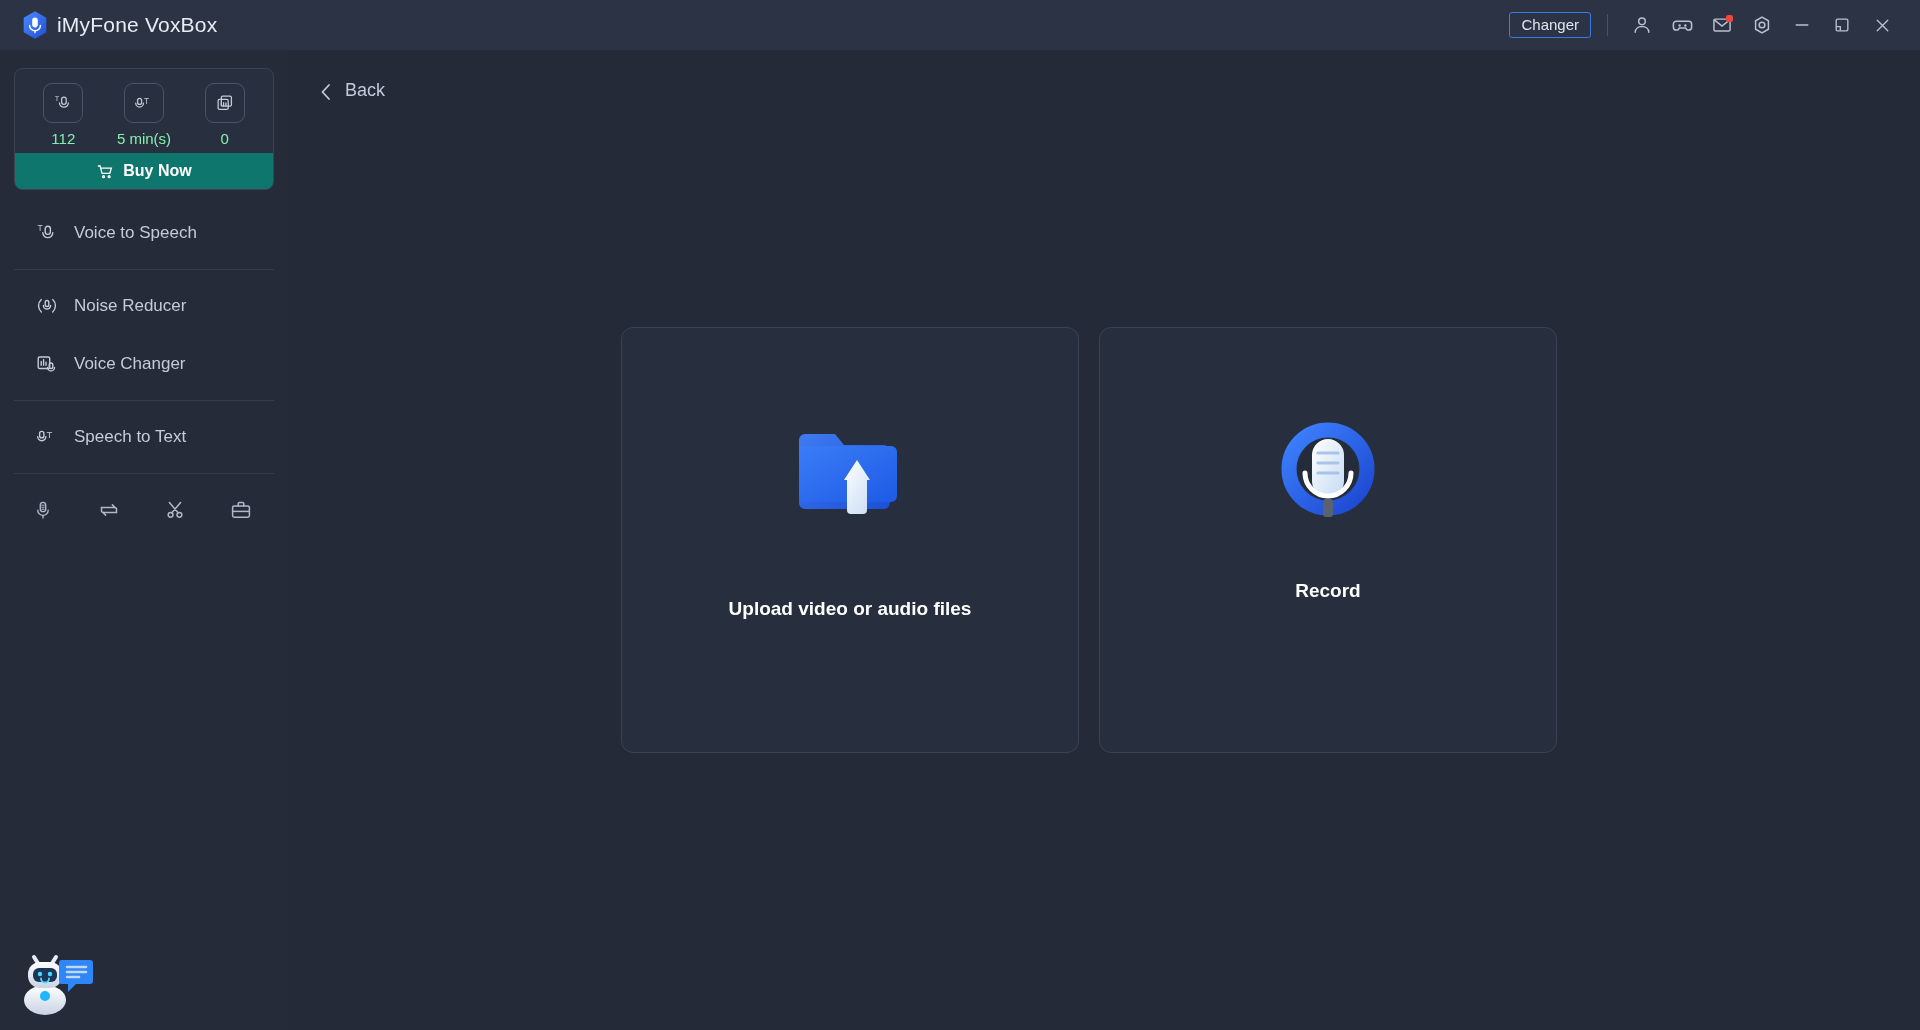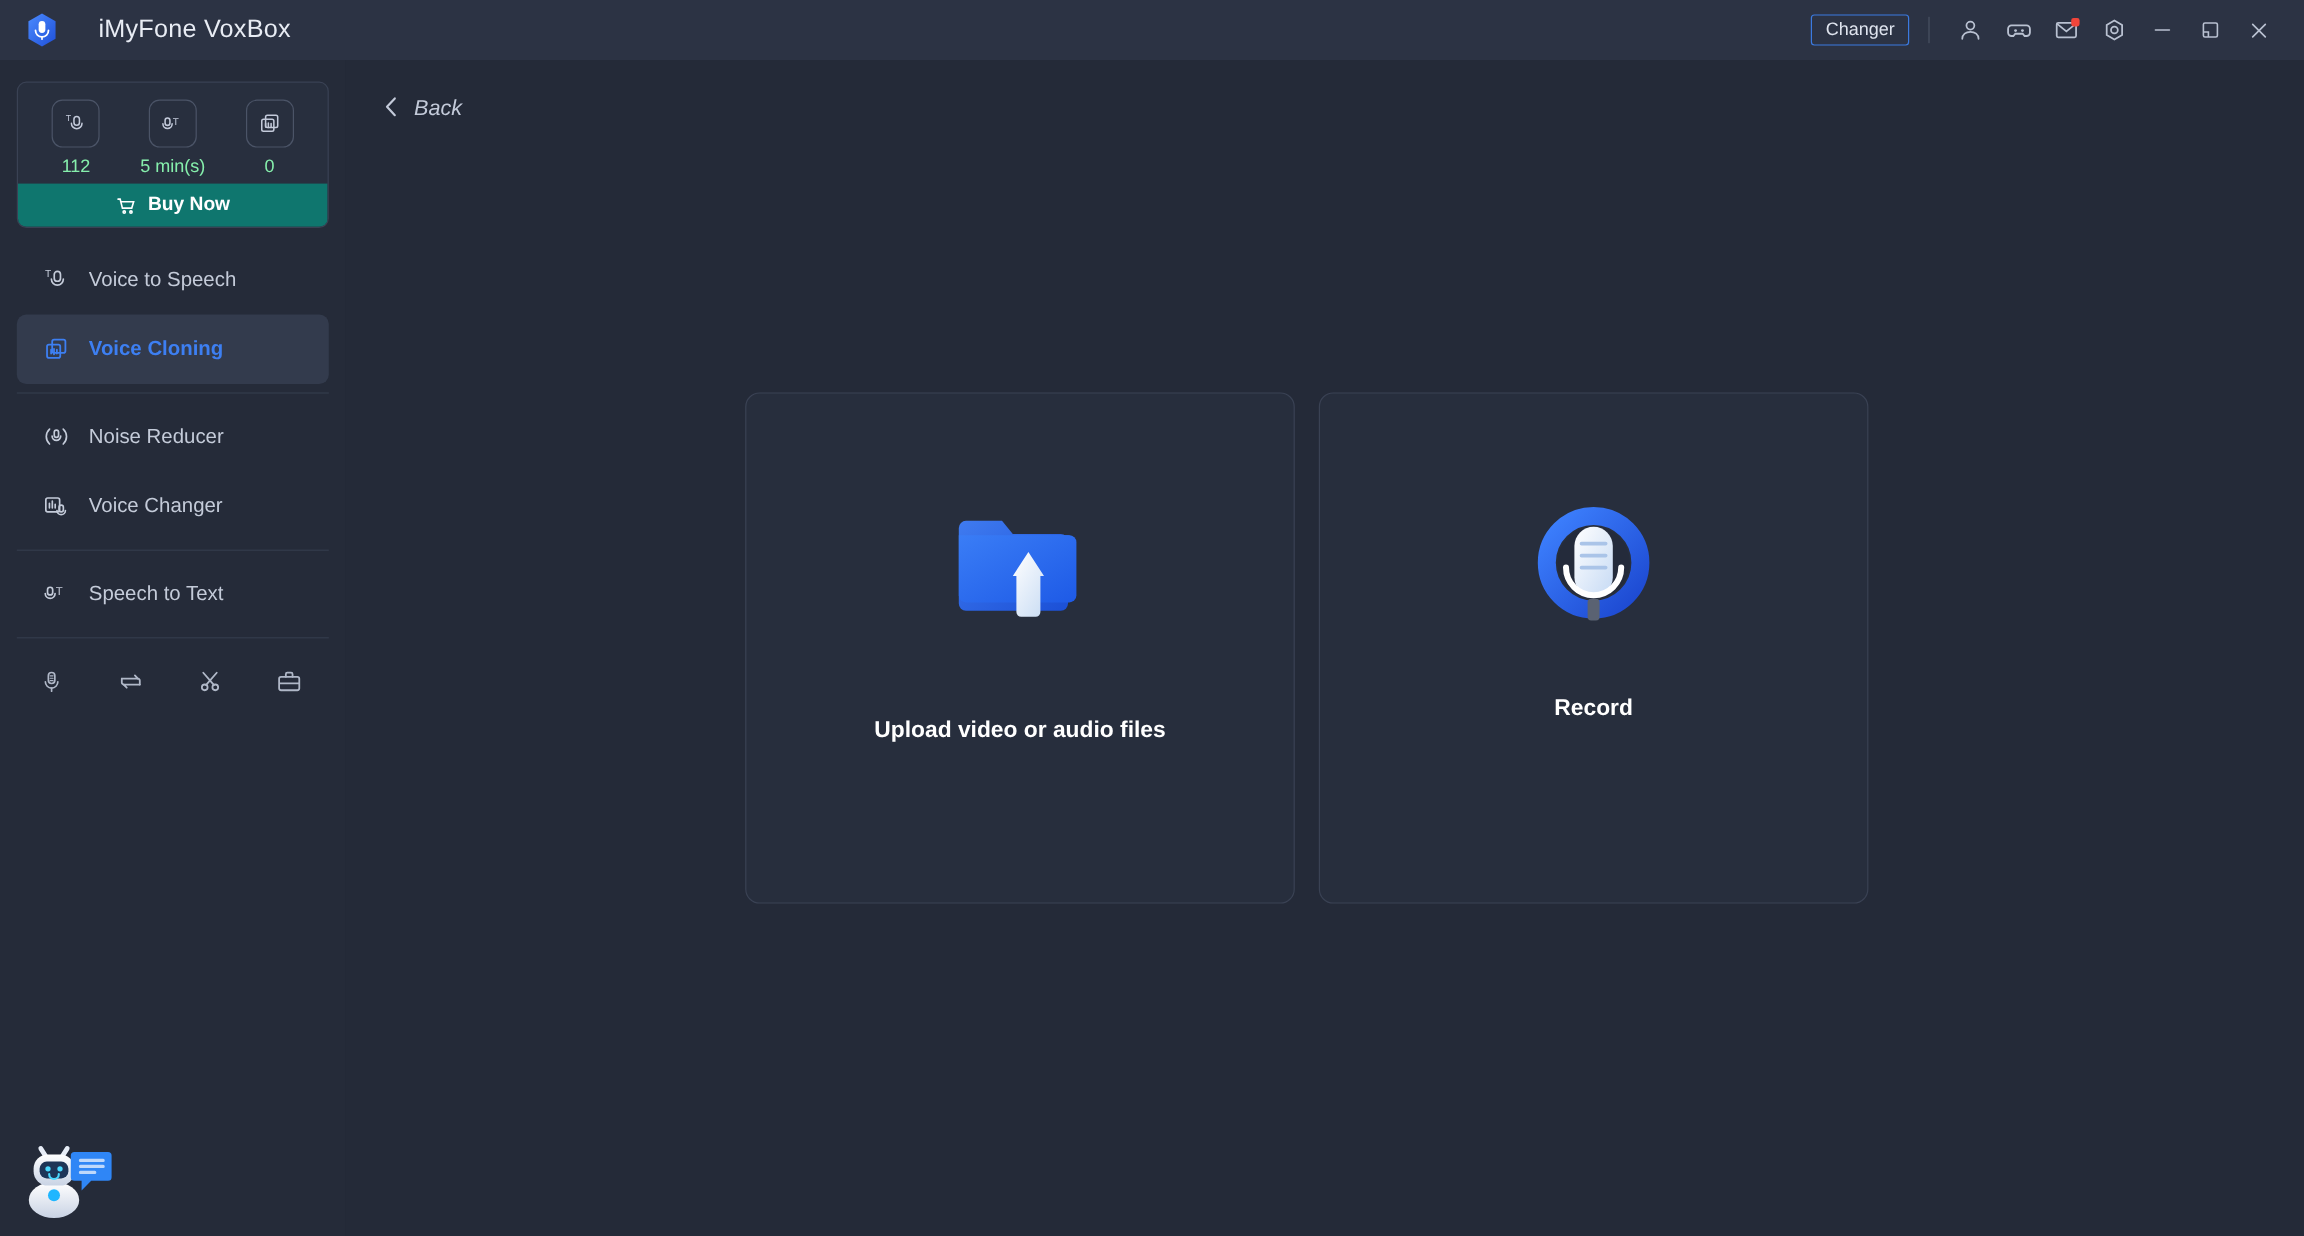--- a/index.html
+++ b/index.html
@@ -12,21 +12,21 @@
 
   
   .titlebar {
     position: absolute; top: 0; left: 0;
     width: 1920px; height: 50px;
     background: #2c3344;
     display: flex; align-items: center;
   }
   .logo-wrap { margin-left: 18px; width: 34px; height: 34px; display:flex; align-items:center; justify-content:center; }
   .app-title {
-    margin-left: 30px;
+    margin-left: 5px;
     color: #e8ecf4;
     font-size: 21px;
     letter-spacing: .2px;
   }
   .tb-right {
     margin-left: auto;
     display: flex; align-items: center;
     margin-right: 18px;
     gap: 0px;
   }
@@ -135,26 +135,25 @@
     width: 78px; height: 78px;
   }
 
   
   .main {
     position: absolute; top: 50px; left: 288px;
     width: 1632px; height: 980px;
     background: #242a38;
   }
   .back-bar {
-    display: flex; align-items: flex-start;
+    display: flex; align-items: flex-end;
     padding: 30px 0 0 30px;
     color: #c3cad9;
     font-size: 18px;
     width: 110px;
-    font-style: italic;
   }
   .back-chev { margin-right: 11px; display: flex; align-items: center; }
 
   .cards {
     position: absolute;
     top: 277px; left: 333px;
     display: flex;
     gap: 20px;
   }
   .card {
@@ -307,30 +306,20 @@
       <span class="ni-icon">
         <svg width="24" height="24" viewBox="0 0 24 24" fill="none" stroke="currentColor" stroke-width="1.4">
           <text x="2.5" y="9.5" font-size="8.5" fill="currentColor" stroke="none" font-family="Liberation Sans, sans-serif">T</text>
           <rect x="10.2" y="5.2" width="5.2" height="8.2" rx="2.6"></rect>
           <path d="M7.8 11.6a5 5 0 0 0 10 0" stroke-linecap="round"></path>
         </svg>
       </span>
       <span>Voice to Speech</span>
     </div>
 
-    <div class="nav-item active">
-      <span class="ni-icon">
-        <svg width="24" height="24" viewBox="0 0 24 24" fill="none" stroke="currentColor" stroke-width="1.5">
-          <rect x="8.5" y="4" width="11" height="11" rx="1.6"></rect>
-          <rect x="4.2" y="8.2" width="11" height="11" rx="1.6"></rect>
-          <path d="M7.6 15.6v-3.2M10 16.2v-4.4M12.4 15.6v-3.2" stroke-linecap="round"></path>
-        </svg>
-      </span>
-      <span>Voice Cloning</span>
-    </div>
 
     <div class="nav-sep"></div>
 
     <div class="nav-item">
       <span class="ni-icon">
         <svg width="24" height="24" viewBox="0 0 24 24" fill="none" stroke="currentColor" stroke-width="1.4">
           <rect x="10.2" y="6.5" width="3.6" height="6" rx="1.8"></rect>
           <path d="M8.4 11.4a3.6 3.6 0 0 0 7.2 0" stroke-linecap="round"></path>
           <path d="M6.3 5.6a8.4 8.4 0 0 0 0 12.4M17.7 5.6a8.4 8.4 0 0 1 0 12.4" stroke-linecap="round"></path>
         </svg>

